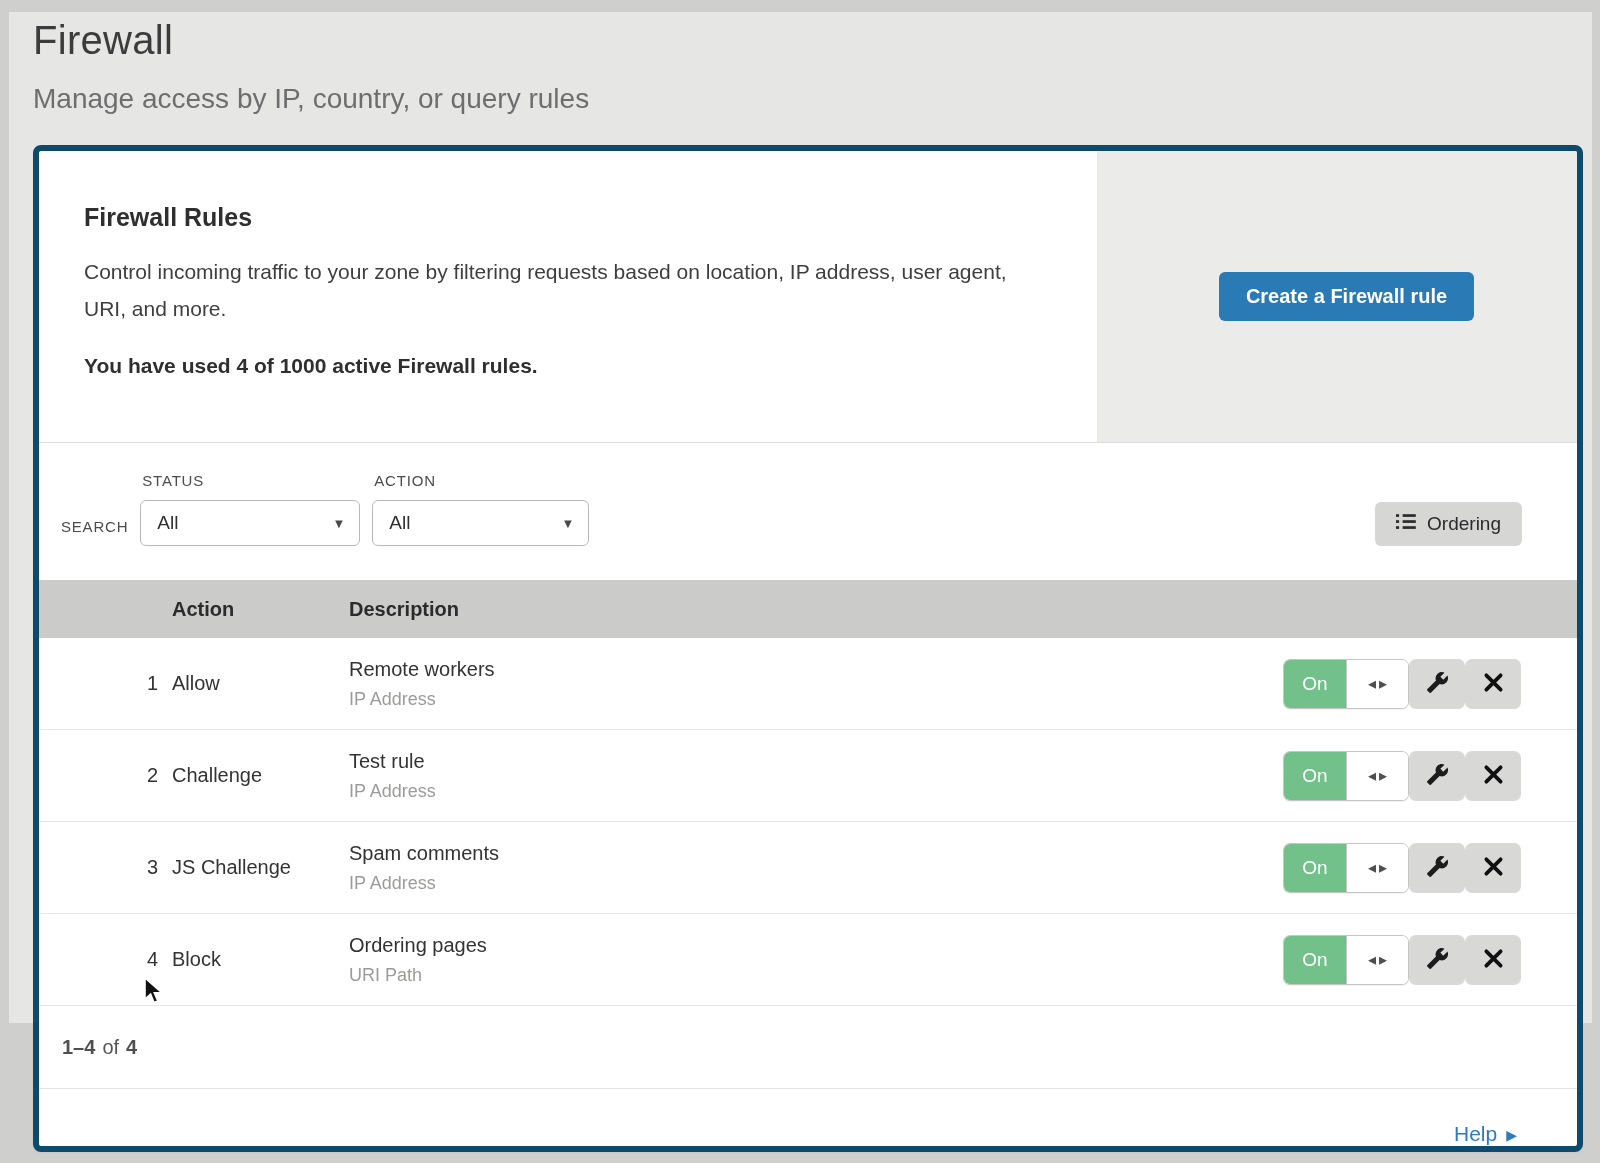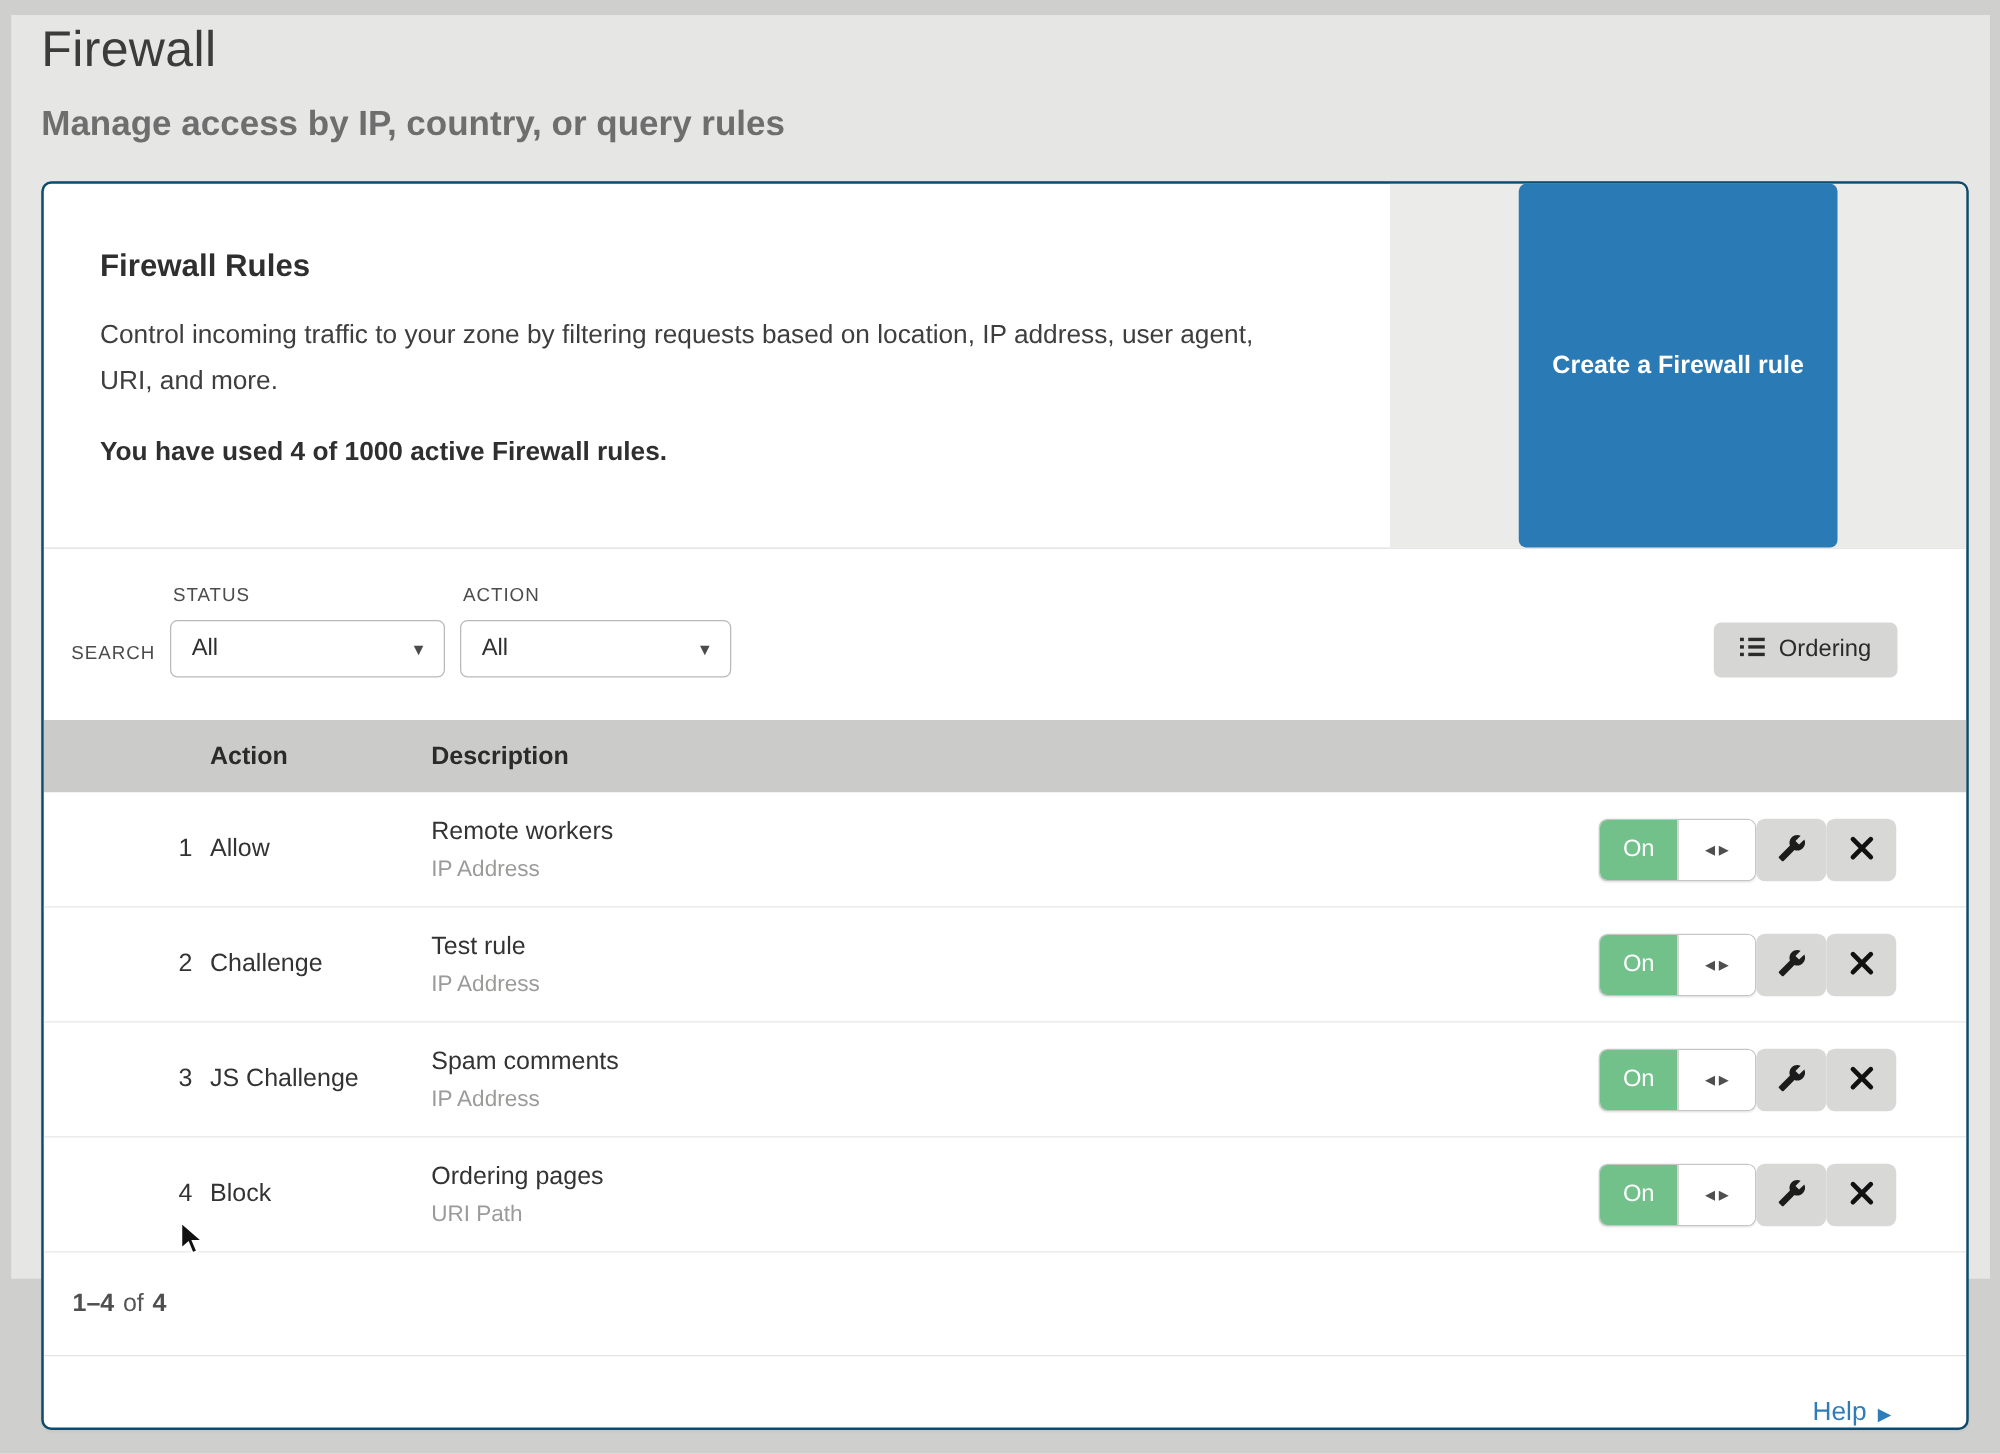--- a/index.html
+++ b/index.html
@@ -8,34 +8,34 @@
     background:#cfcfce;
     font-family:"Liberation Sans", sans-serif;
     overflow:hidden;
   }
   .page {
     position:absolute; top:12px; left:9px; width:1583px; height:1011px;
     background:#e6e6e5;
   }
   .page-header { padding:6px 0 0 24px; }
   .page-title { font-size:40px; color:#3c3c3c; margin:0; font-weight:400; letter-spacing:0.3px; }
-  .page-subtitle { font-size:28px; color:#6e6e6e; margin:20px 0 0; font-weight:700; }
+  .page-subtitle { font-size:28px; color:#6e6e6e; margin:20px 0 0; font-weight:400; }
 
   .card {
     margin:30px 0 0 24px; width:1538px; background:#fff;
-    border:2px solid #0c4a6e; border-radius:8px; overflow:hidden;
+    border:6px solid #0c4a6e; border-radius:8px; overflow:hidden;
     box-shadow:0 1px 2px rgba(0,0,0,0.04);
   }
 
   .card-top { display:flex; height:291px; border-bottom:1px solid #dedede; }
   .card-top-left { flex:1; padding:42px 40px 0 45px; }
   .rules-title { font-size:25px; margin:10px 0 0; color:#2f2f2f; font-weight:700; }
   .card-desc { font-size:21px; color:#3e3e3e; line-height:1.75; margin:22px 0 0; max-width:950px; }
   .card-usage { font-size:21px; font-weight:700; color:#2f2f2f; margin:26px 0 0; }
-  .card-top-right { width:461px; background:#ebebea; display:flex; justify-content:center; }
+  .card-top-right { width:461px; background:#ebebea; display:flex; align-items:center; justify-content:center;padding-left:19px; }
   .create-btn {
     background:#2a7ab5; color:#fff; font-size:20px; font-weight:600;
     border:none; border-radius:6px; padding:13px 27px; cursor:pointer; font-family:inherit;
   }
 
   .filter-row { display:flex; align-items:flex-end; height:137px; padding:0 55px 34px 20px; box-sizing:border-box; }
   .filter-group { display:flex; flex-direction:column; }
   .filter-label { font-size:15px; font-weight:400; color:#4c4c4c; letter-spacing:0.8px; margin:0 0 11px 2px; }
   .search-box { position:relative; width:585px; }
   .search-input {

